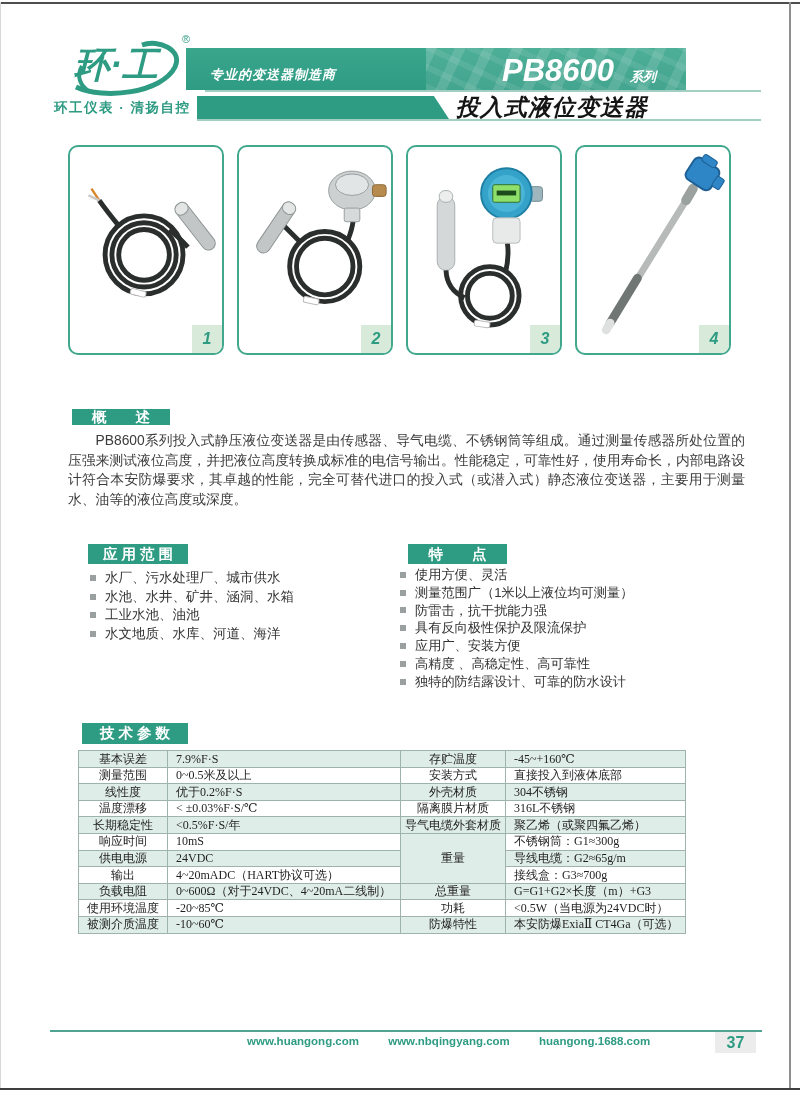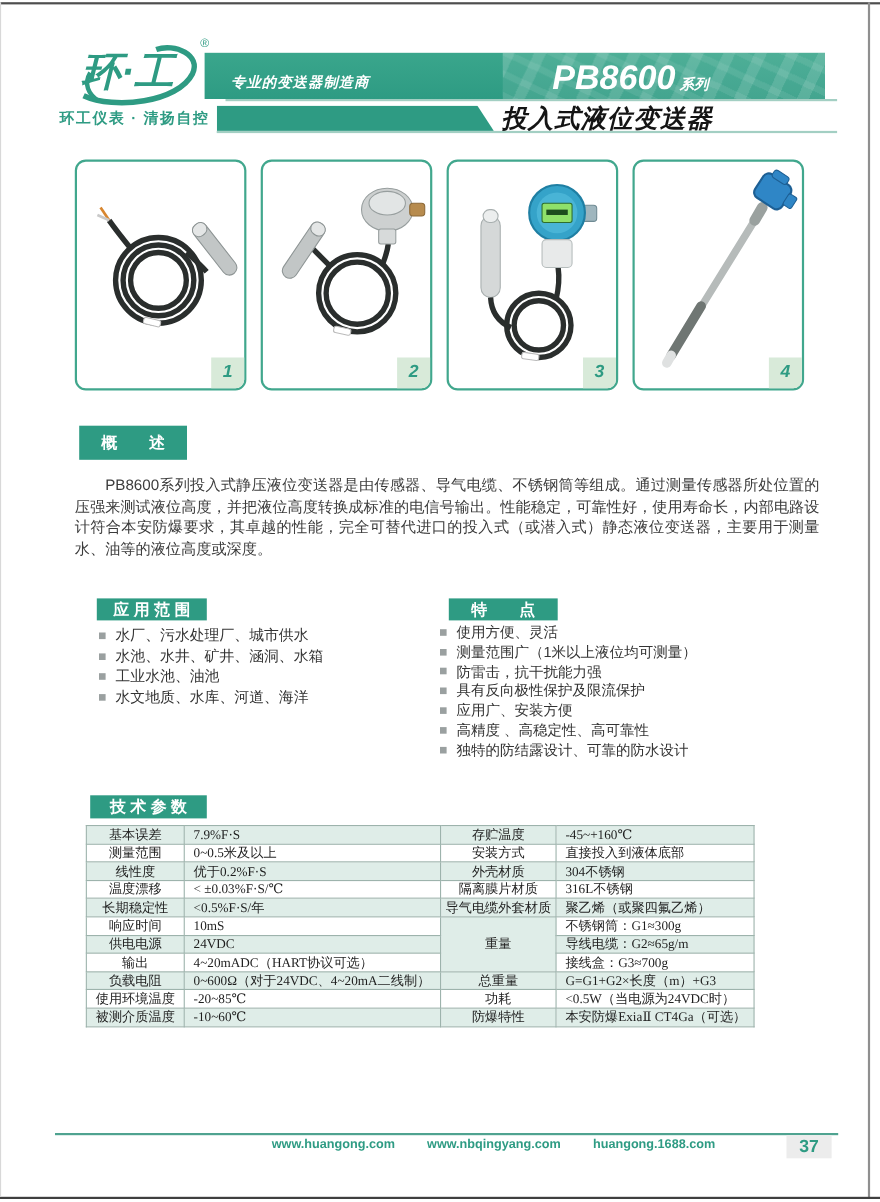--- a/index.html
+++ b/index.html
@@ -4,31 +4,31 @@
 <style>
   html,body{margin:0;padding:0;background:#ffffff;}
   .page{position:relative;width:800px;height:1093px;background:#ffffff;overflow:hidden;
         font-family:"Liberation Sans","DejaVu Sans",sans-serif;}
   .abs{position:absolute;}
 
   
   .edge{position:absolute;background:#4e4e4e;}
 
   
-  .greenbar{position:absolute;left:186px;top:48px;width:564px;height:42px;
+  .greenbar{position:absolute;left:186px;top:48px;width:500px;height:42px;
             background:linear-gradient(180deg,#3aa68c,#2e9b83);}
   .bar-texture{position:absolute;right:0;top:0;width:52%;height:100%;
         background:
           repeating-linear-gradient(115deg,rgba(255,255,255,0.12) 0 10px,rgba(255,255,255,0) 10px 26px),
           repeating-linear-gradient(25deg,rgba(255,255,255,0.08) 0 6px,rgba(255,255,255,0) 6px 18px),
           rgba(255,255,255,0.10);}
   .tagline{position:absolute;left:24px;bottom:6px;color:#fff;font-style:italic;
            font-size:13px;font-weight:bold;letter-spacing:1px;}
   .series{position:absolute;left:316px;bottom:1px;color:#fff;font-style:italic;font-weight:bold;
-          display:flex;align-items:baseline;}
+          display:flex;align-items:baseline;gap:12px;}
   .series-code{font-size:31px;letter-spacing:0;}
   .series-suffix{font-size:13px;margin-left:4px;}
   .subbar{position:absolute;left:197px;top:96px;width:252px;height:23px;background:#2e9b83;
           clip-path:polygon(0 0,94% 0,100% 100%,0 100%);}
   .prod-title{position:absolute;left:456px;top:92px;font-size:23px;font-weight:bold;
               font-style:italic;color:#141414;letter-spacing:1px;white-space:nowrap;}
   .thinline{position:absolute;background:#a3cfc3;}
 
   .slogan{position:absolute;left:54px;top:99px;color:#2e9b83;font-weight:bold;
           font-size:13.5px;letter-spacing:1.5px;white-space:nowrap;}
@@ -174,21 +174,21 @@
       <line x1="112" y1="54" x2="119" y2="42" stroke="#9aa19f" stroke-width="10" stroke-linecap="round"></line>
       <g transform="rotate(33 128 30)">
         <rect x="112" y="14" width="30" height="26" rx="6" fill="#2f86c6" stroke="#1d5f94" stroke-width="2"></rect>
         <rect x="141" y="20" width="9" height="12" rx="2" fill="#2f86c6" stroke="#1d5f94"></rect>
         <rect x="118" y="8" width="16" height="8" rx="3" fill="#2f86c6" stroke="#1d5f94"></rect>
       </g>
     </svg>
     <div class="badge">4</div>
   </div>
 
-  <div class="chip" style="left:72px;top:387px;width:98px;height:31px;">概　　述</div>
+  <div class="chip" style="left:72px;top:409px;width:98px;height:16px;">概　　述</div>
   <div class="para">PB8600系列投入式静压液位变送器是由传感器、导气电缆、不锈钢筒等组成。通过测量传感器所处位置的压强来测试液位高度，并把液位高度转换成标准的电信号输出。性能稳定，可靠性好，使用寿命长，内部电路设计符合本安防爆要求，其卓越的性能，完全可替代进口的投入式（或潜入式）静态液位变送器，主要用于测量水、油等的液位高度或深度。</div>
 
   <div class="chip" style="left:88px;top:544px;width:100px;height:20px;">应 用 范 围</div>
   <div class="blist app" style="left:90px;top:569px;">
     <div class="bitem">
       <span class="blt"></span>
       <span>水厂、污水处理厂、城市供水</span>
       </div>
     <div class="bitem">
       <span class="blt"></span>

